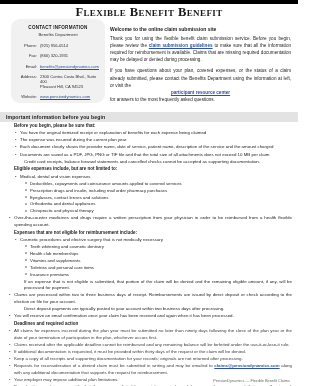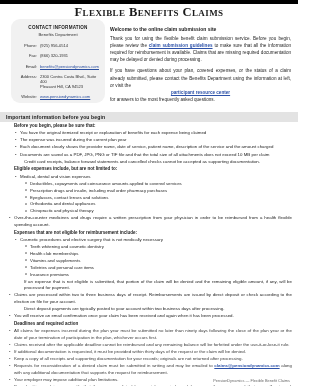--- a/index.html
+++ b/index.html
@@ -78,21 +78,21 @@
 </head>
 <body>
 
 <div class="page">
 
   <div class="frame-top"></div>
   <div class="frame-left"></div>
   <div class="frame-right"></div>
 
   <div class="title-wrap">
-    <div class="title">Flexible Benefits Claims</div>
+    <div class="title">Flexible Benefit Benefit</div>
   </div>
 
   <div class="contact-card">
     <div class="cc-title">CONTACT INFORMATION</div>
     <div class="cc-sub">Benefits Department</div>
     <div class="cc-rows" id="cc-rows">
         <div class="cc-row">
           <div class="cc-label">Phone:</div>
           <div class="cc-val">(925) 956-0514</div>
         </div>

